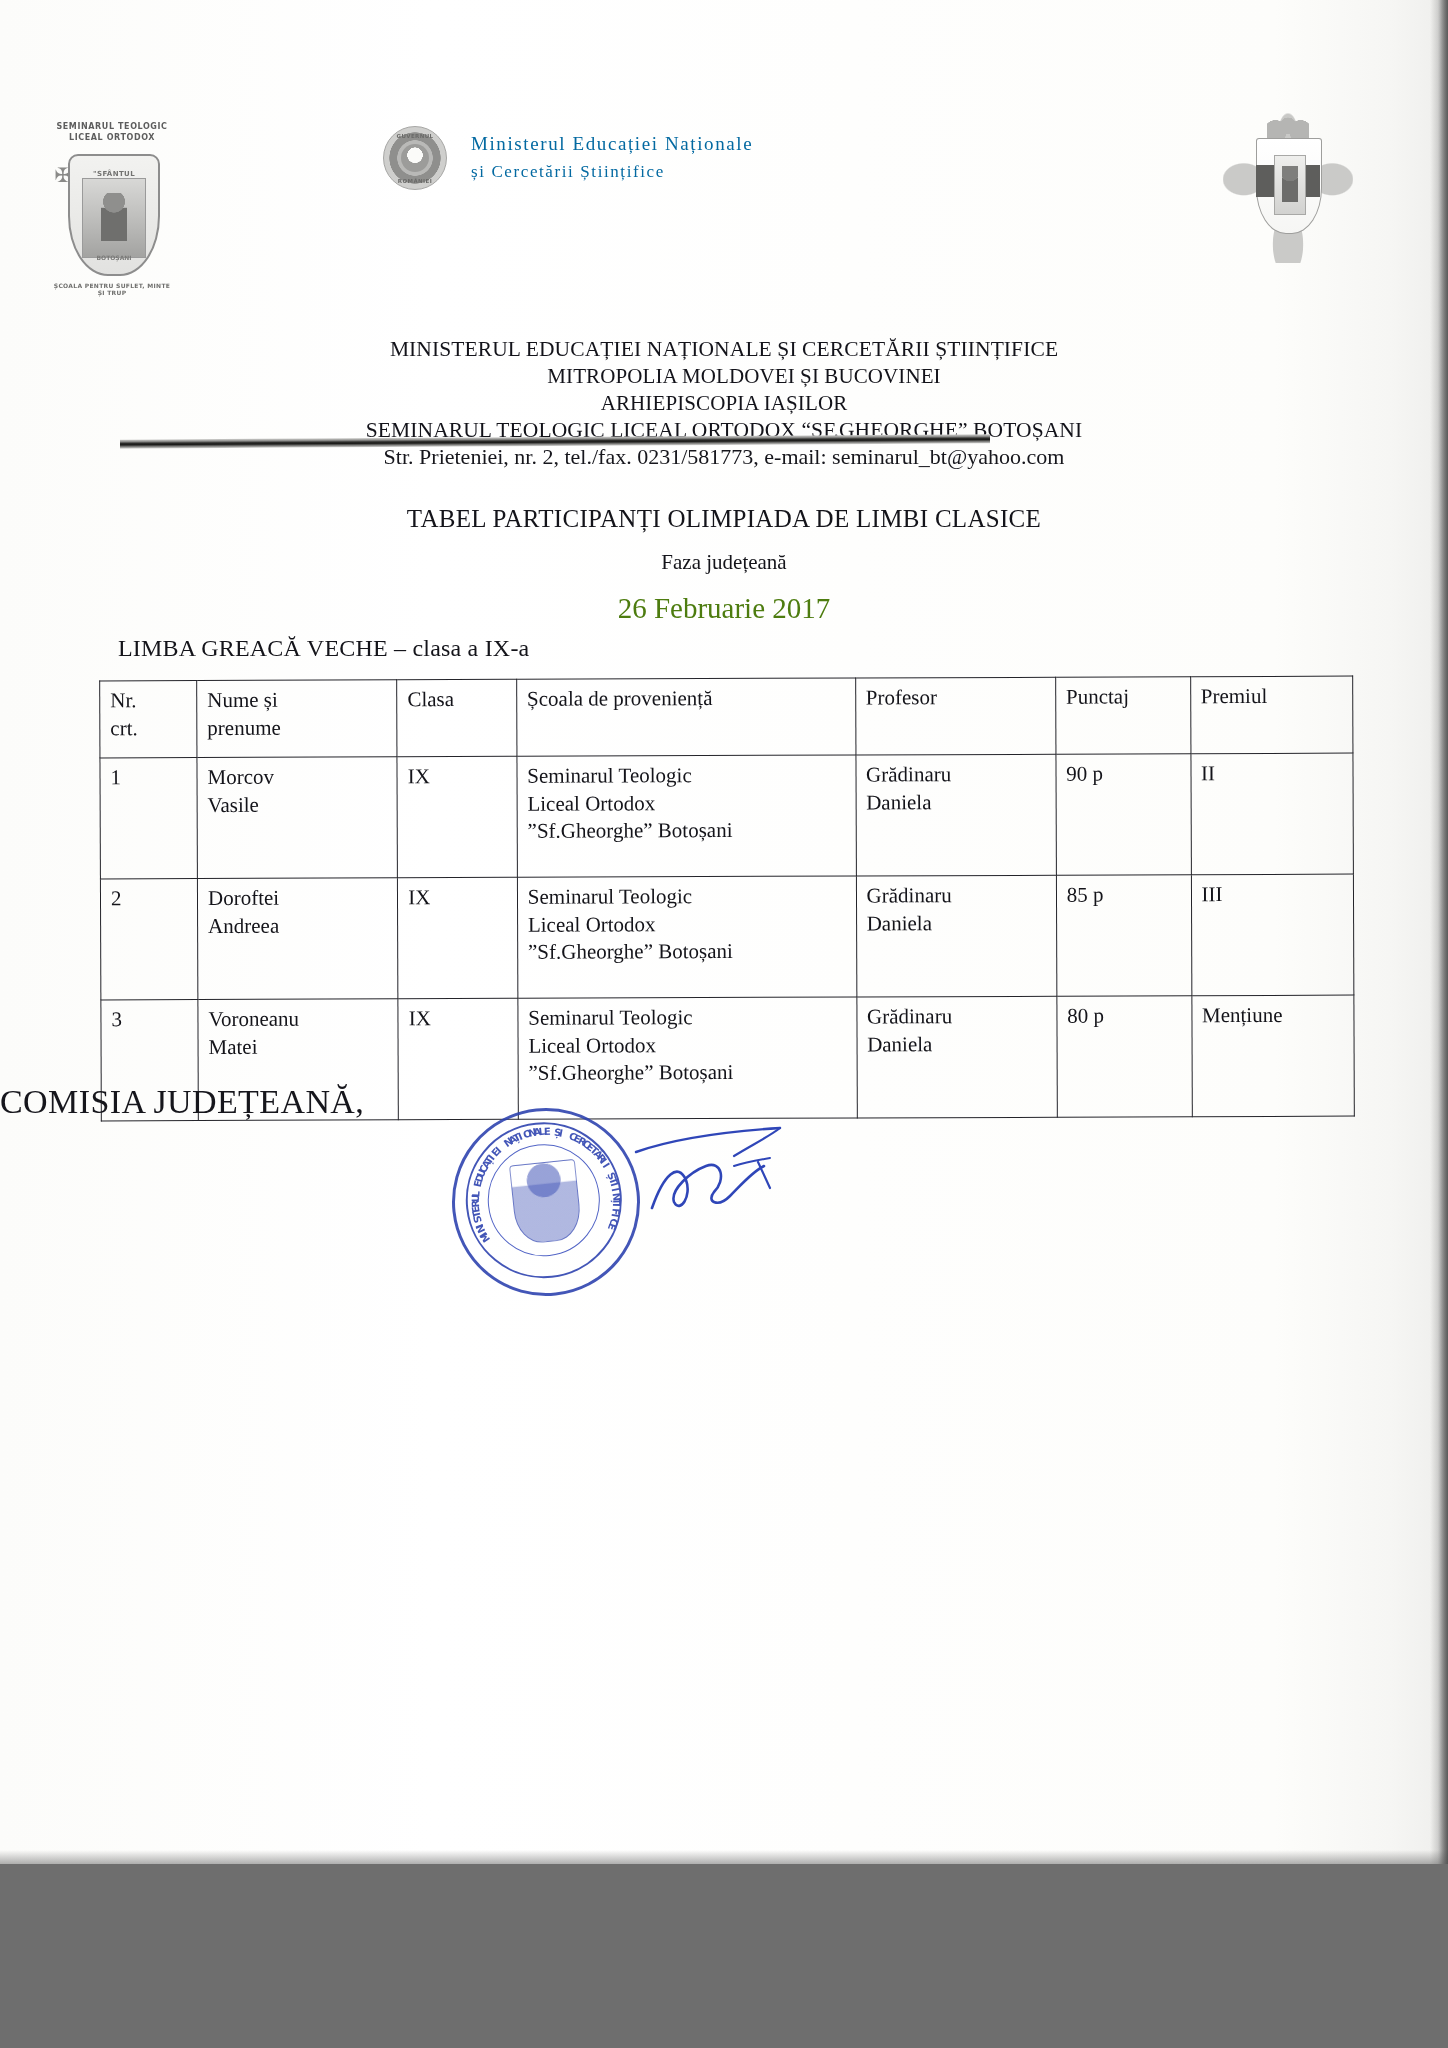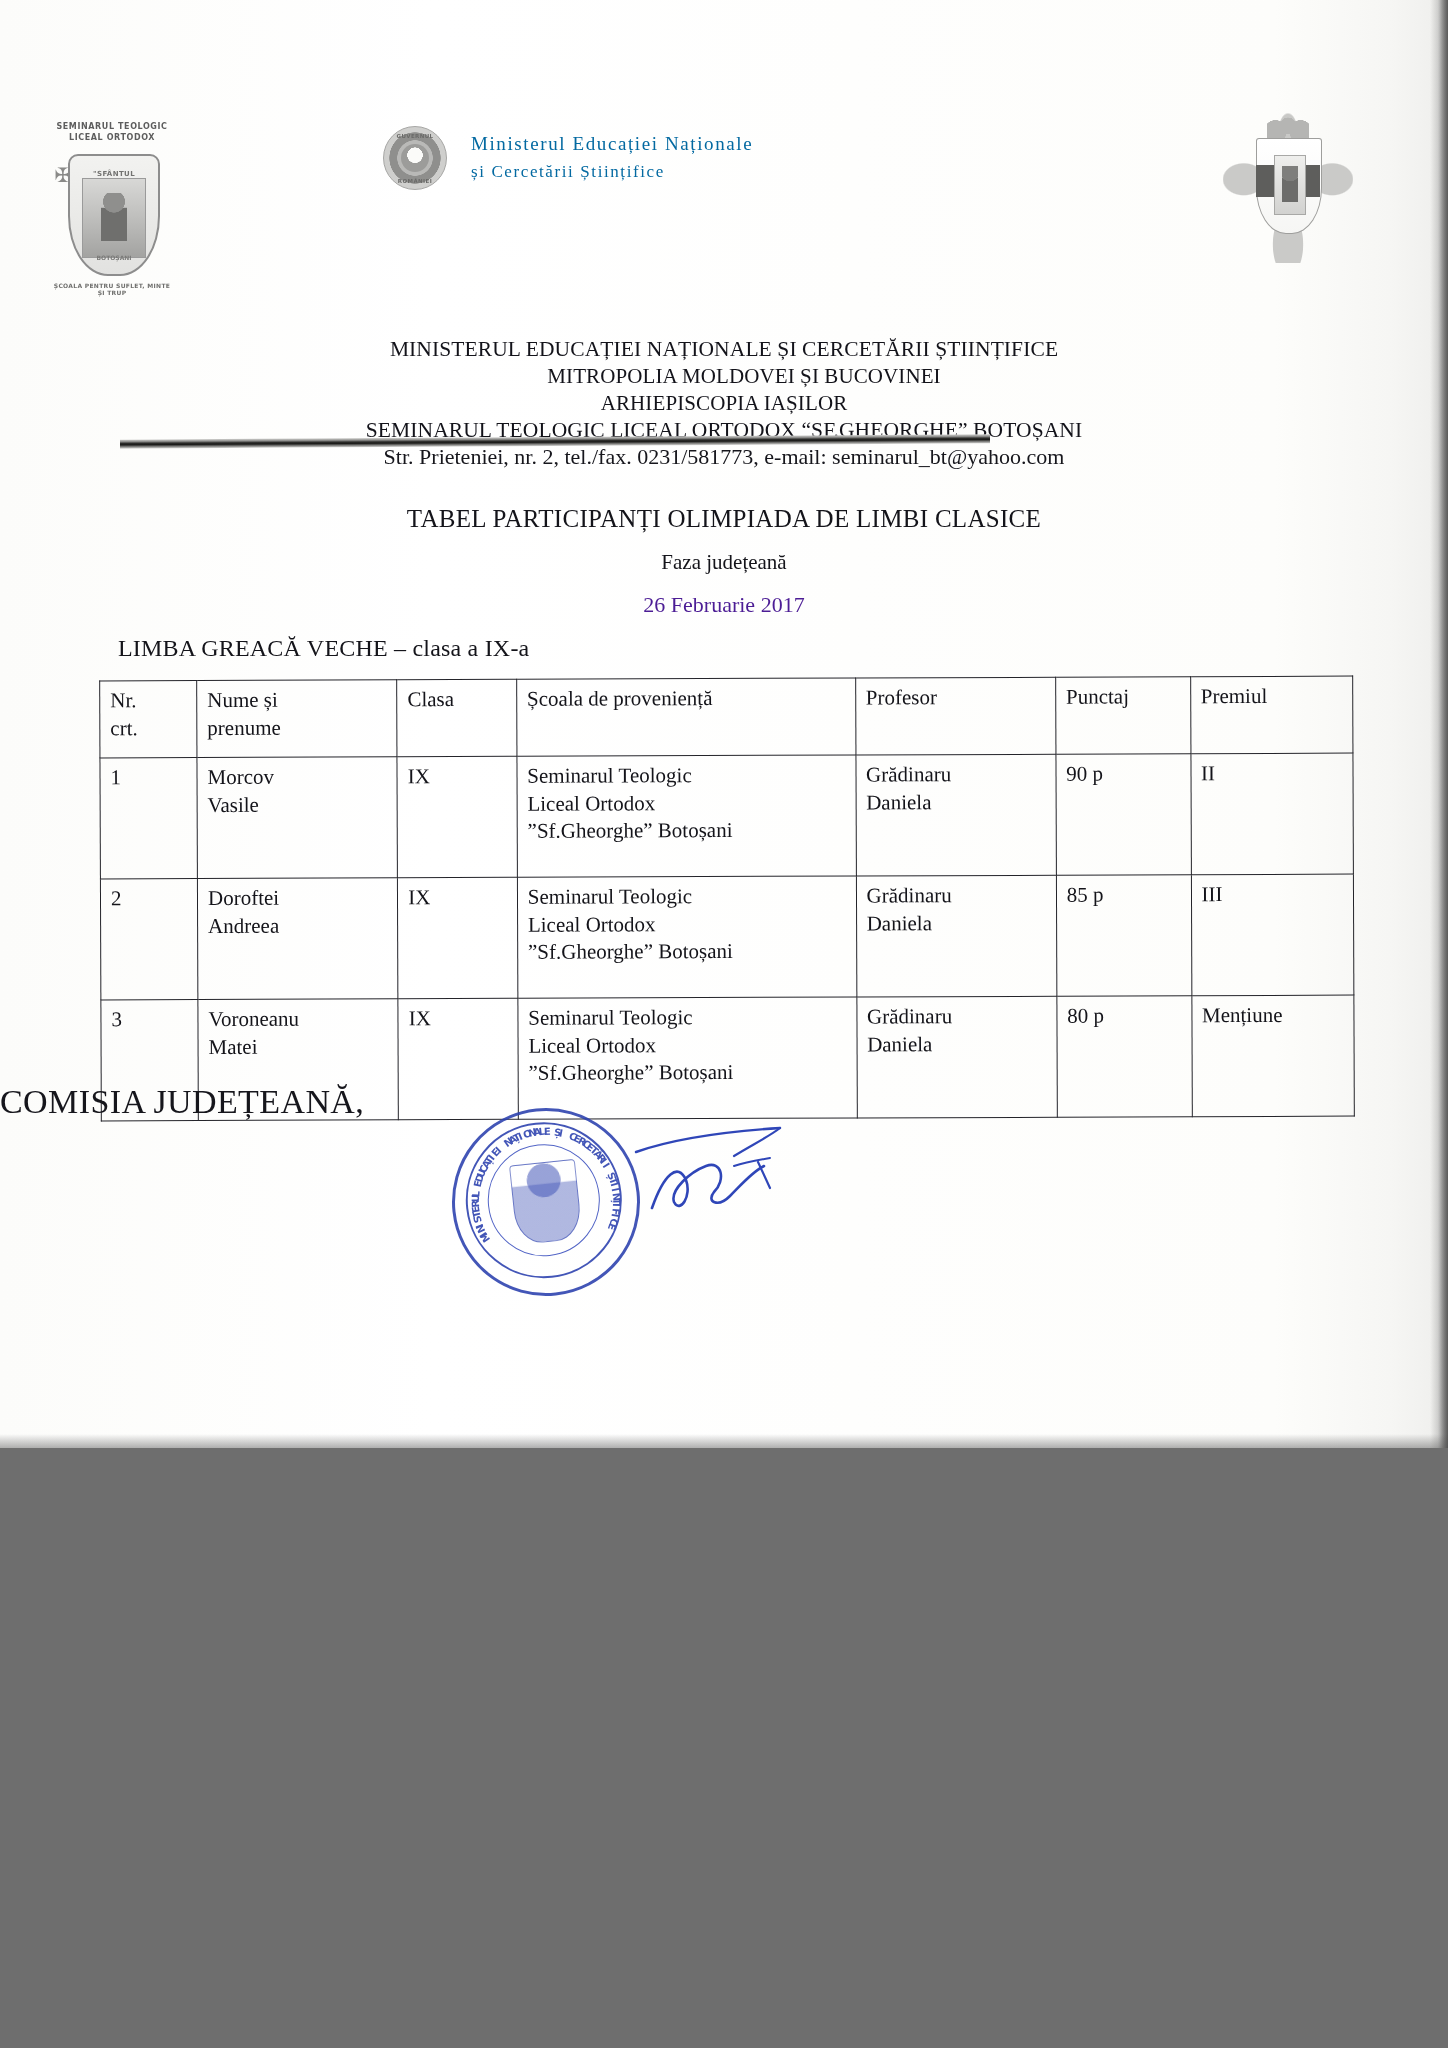--- a/index.html
+++ b/index.html
@@ -7,21 +7,21 @@
     margin: 0;
     padding: 0;
     background: #6e6e6e;
   }
   body {
     font-family: "Liberation Serif", "DejaVu Serif", serif;
   }
   .page {
     position: relative;
     width: 1448px;
-    height: 1448px;
+    height: 1864px;
     margin: 0 auto;
     background: #ffffff;
     overflow: hidden;
   }
   
   .scan-tint {
     position: absolute;
     inset: 0;
     background:
       linear-gradient(90deg, rgba(252,252,250,1) 0%, rgba(255,255,255,1) 30%, rgba(253,253,251,1) 88%, rgba(246,246,244,1) 96%, rgba(238,238,236,1) 100%);
@@ -339,22 +339,22 @@
     text-align: center;
     font-size: 21px;
     color: #14141a;
   }
   .doc-date {
     position: absolute;
     top: 592px;
     left: 0;
     width: 100%;
     text-align: center;
-    font-size: 22px;
-    color: #4c1d95;
+    font-size: 29px;
+    color: #4d7c0f;
   }
   .section-label {
     position: absolute;
     top: 635px;
     left: 118px;
     font-size: 24px;
     letter-spacing: .2px;
     color: #14141a;
   }
 

